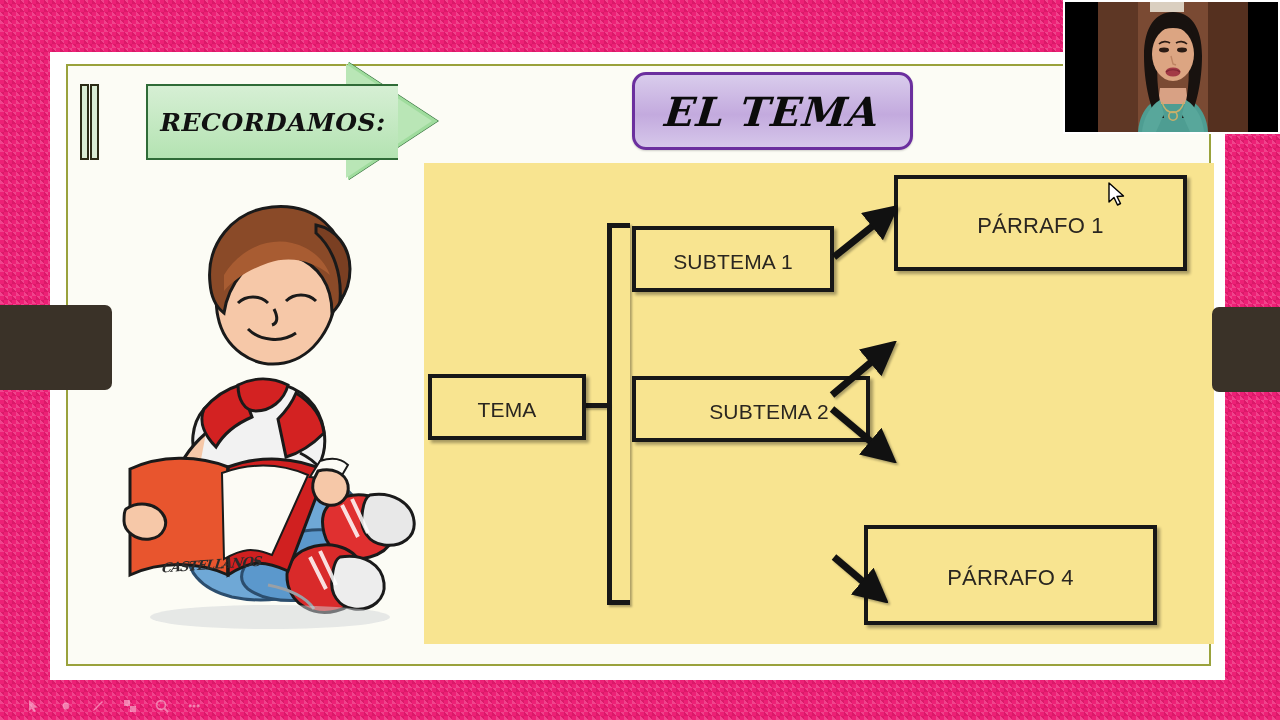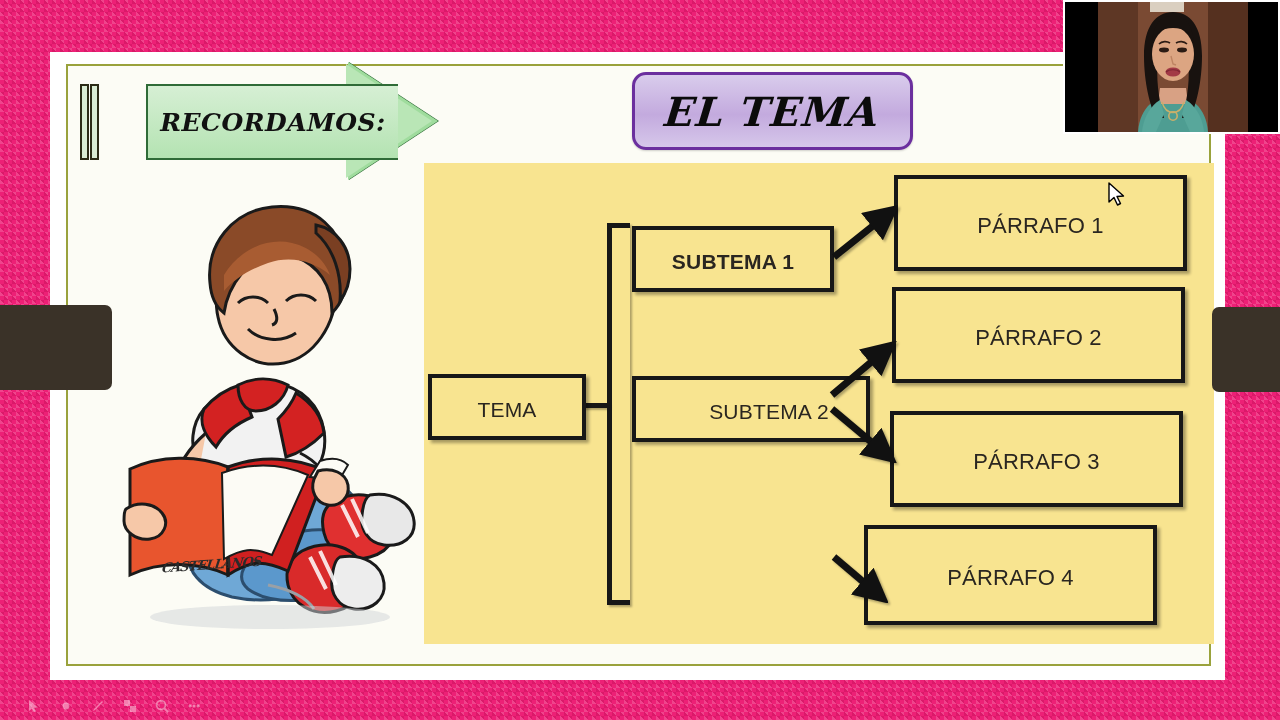--- a/index.html
+++ b/index.html
@@ -204,35 +204,29 @@
 
 <div id="diagram">
 
   <div id="stub"></div>
   <div id="bracket"></div>
 
   <div class="dbox" style="left:4px;top:211px;width:150px;height:58px;">
     <span>TEMA</span>
   </div>
 
-  <div class="dbox" style="left:208px;top:63px;width:194px;height:58px;font-weight:bold;">
+  <div class="dbox" style="left:208px;top:63px;width:194px;height:58px;">
     <span>SUBTEMA 1</span>
   </div>
   <div class="dbox" style="left:208px;top:213px;width:194px;height:58px;padding-left:36px;">
     <span>SUBTEMA 2</span>
   </div>
 
   <div class="dbox big" style="left:470px;top:12px;width:285px;height:88px;">
     <span>PÁRRAFO 1</span>
-  </div>
-  <div class="dbox big" style="left:468px;top:124px;width:285px;height:88px;">
-    <span>PÁRRAFO 2</span>
-  </div>
-  <div class="dbox big" style="left:466px;top:248px;width:285px;height:88px;">
-    <span>PÁRRAFO 3</span>
   </div>
   <div class="dbox big" style="left:440px;top:362px;width:285px;height:92px;">
     <span>PÁRRAFO 4</span>
   </div>
 
   <div class="arw" style="left:404px;top:42px;">
     <svg width="70" height="60" viewBox="0 0 70 60">
       <defs>
           <marker id="ah1" markerWidth="5" markerHeight="5" refX="2.2" refY="2.5" orient="auto">
         <path d="M0,0 L5,2.5 L0,5 z" fill="#111"></path>

